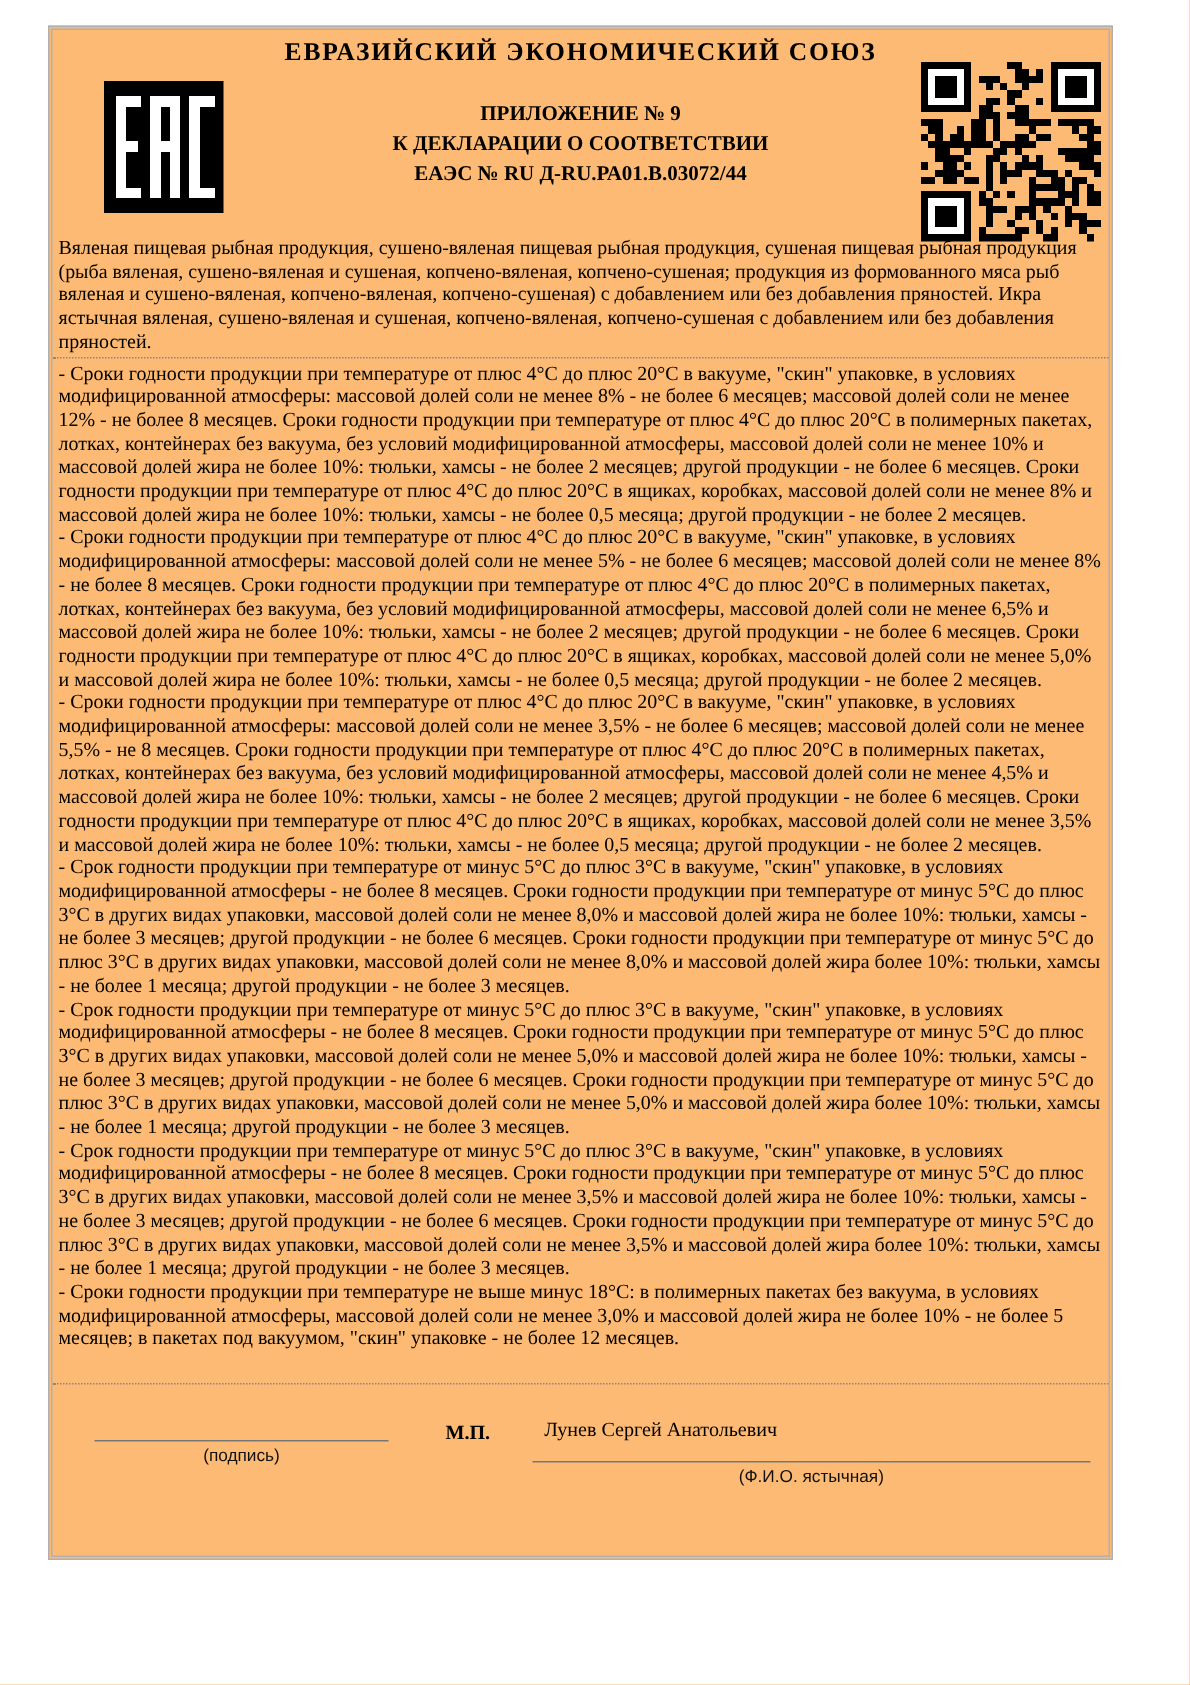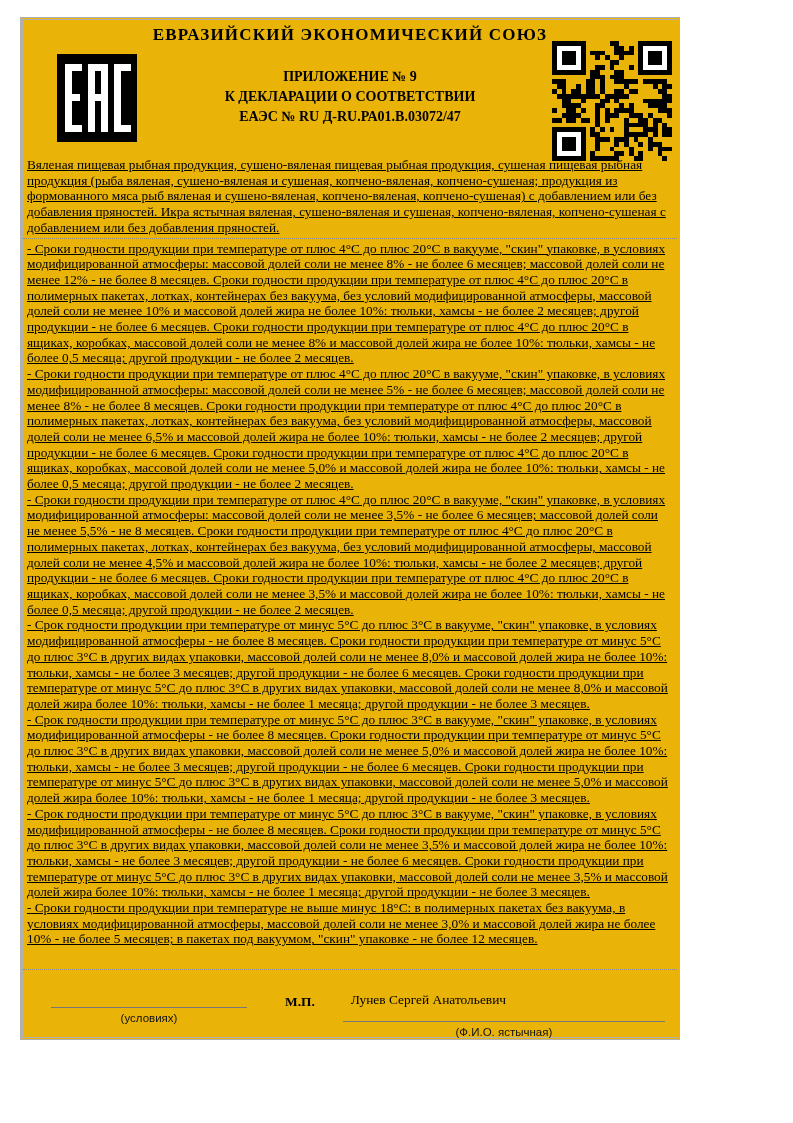--- a/index.html
+++ b/index.html
@@ -2,37 +2,37 @@
 <html lang="ru"><head>
 <meta charset="utf-8">
 <style>
   html,body{margin:0;padding:0;}
   body{
     width:793px;height:1123px;background:#ffffff;position:relative;
     font-family:"Liberation Serif", serif;color:#000;
     -webkit-font-smoothing:antialiased;
   }
   .frame{
-    position:absolute;left:20px;top:17px;width:660px;height:1023px;
+    position:absolute;left:32px;top:17px;width:710px;height:1023px;
     border:3px double #b0b0b0;box-sizing:border-box;
-    padding:0 4px;background:#eab308;
+    padding:0 4px;background:#fdba74;
   }
   .doc-title{
     margin-top:4px;text-align:center;font-weight:bold;font-size:17px;
     line-height:21px;letter-spacing:1.2px;white-space:nowrap;
   }
   .header{position:relative;height:112px;}
   .eac-mark{position:absolute;left:30px;top:9px;width:80px;height:88px;}
   .qr{position:absolute;right:1px;top:-4px;width:120px;height:120px;}
   .appendix{
     position:absolute;left:0;right:0;top:22px;text-align:center;
     font-weight:bold;font-size:14px;line-height:20px;
   }
   .body-text{font-size:13.3px;line-height:15.7px;}
-  .body-text p{margin:0;text-decoration:underline;}
+  .body-text p{margin:0;}
   .sep{
     border-top:1px dotted #888;height:0;
     margin:2px -4px 2px -4px;
   }
   .sep.sep-bottom{margin-top:22px;}
   .sig-row{
     margin-top:22px;display:flex;align-items:flex-start;
     font-size:13.4px;line-height:15px;
   }
   .sig-left{width:196px;margin-left:24px;}
@@ -67,21 +67,21 @@
       <rect x="31" y="40" width="20" height="7" fill="#fff"></rect>
 
       <rect x="57" y="10" width="7" height="68" fill="#fff"></rect>
       <rect x="64" y="10" width="10" height="7" fill="#fff"></rect>
       <rect x="64" y="71" width="10" height="7" fill="#fff"></rect>
     </svg>
 
     <div class="appendix">
       <div>ПРИЛОЖЕНИЕ № 9</div>
       <div>К ДЕКЛАРАЦИИ О СООТВЕТСТВИИ</div>
-      <div>ЕАЭС № RU Д-RU.РА01.В.03072/47</div>
+      <div>ЕАЭС № RU Д-RU.РА01.В.03072/44</div>
     </div>
 
     <svg class="qr" viewBox="0 0 25 25" fill="#000" xmlns="http://www.w3.org/2000/svg" shape-rendering="crispEdges">
         <rect x="12" y="0" width="1" height="1"></rect>
         <rect x="13" y="0" width="1" height="1"></rect>
         <rect x="13" y="1" width="1" height="1"></rect>
         <rect x="14" y="1" width="1" height="1"></rect>
         <rect x="16" y="1" width="1" height="1"></rect>
         <rect x="8" y="2" width="1" height="1"></rect>
         <rect x="9" y="2" width="1" height="1"></rect>
@@ -316,21 +316,21 @@
         <p>- Срок годности продукции при температуре от минус 5°С до плюс 3°С в вакууме, "скин" упаковке, в условиях модифицированной атмосферы - не более 8 месяцев. Сроки годности продукции при температуре от минус 5°С до плюс 3°С в других видах упаковки, массовой долей соли не менее 5,0% и массовой долей жира не более 10%: тюльки, хамсы - не более 3 месяцев; другой продукции - не более 6 месяцев. Сроки годности продукции при температуре от минус 5°С до плюс 3°С в других видах упаковки, массовой долей соли не менее 5,0% и массовой долей жира более 10%: тюльки, хамсы - не более 1 месяца; другой продукции - не более 3 месяцев.</p>
         <p>- Срок годности продукции при температуре от минус 5°С до плюс 3°С в вакууме, "скин" упаковке, в условиях модифицированной атмосферы - не более 8 месяцев. Сроки годности продукции при температуре от минус 5°С до плюс 3°С в других видах упаковки, массовой долей соли не менее 3,5% и массовой долей жира не более 10%: тюльки, хамсы - не более 3 месяцев; другой продукции - не более 6 месяцев. Сроки годности продукции при температуре от минус 5°С до плюс 3°С в других видах упаковки, массовой долей соли не менее 3,5% и массовой долей жира более 10%: тюльки, хамсы - не более 1 месяца; другой продукции - не более 3 месяцев.</p>
         <p>- Сроки годности продукции при температуре не выше минус 18°С: в полимерных пакетах без вакуума, в условиях модифицированной атмосферы, массовой долей соли не менее 3,0% и массовой долей жира не более 10% - не более 5 месяцев; в пакетах под вакуумом, "скин" упаковке - не более 12 месяцев.</p>
       </div>
 
     <div class="sep sep-bottom"></div>
 
     <div class="sig-row">
       <div class="sig-left">
         <div class="sig-line"></div>
-        <div class="sig-cap">(условиях)</div>
+        <div class="sig-cap">(подпись)</div>
       </div>
       <div class="sig-stamp">М.П.</div>
       <div class="sig-right">
         <div class="sig-name">Лунев Сергей Анатольевич</div>
         <div class="sig-cap">(Ф.И.О. ястычная)</div>
       </div>
     </div>
   </div>
 
 </div>

